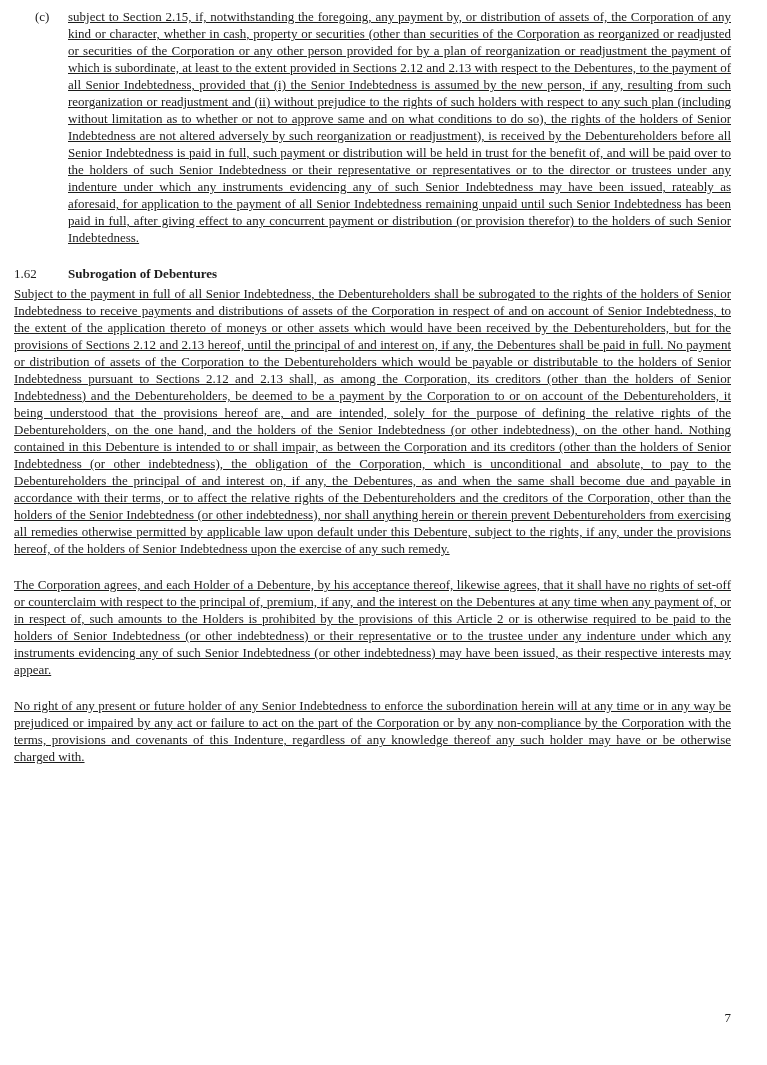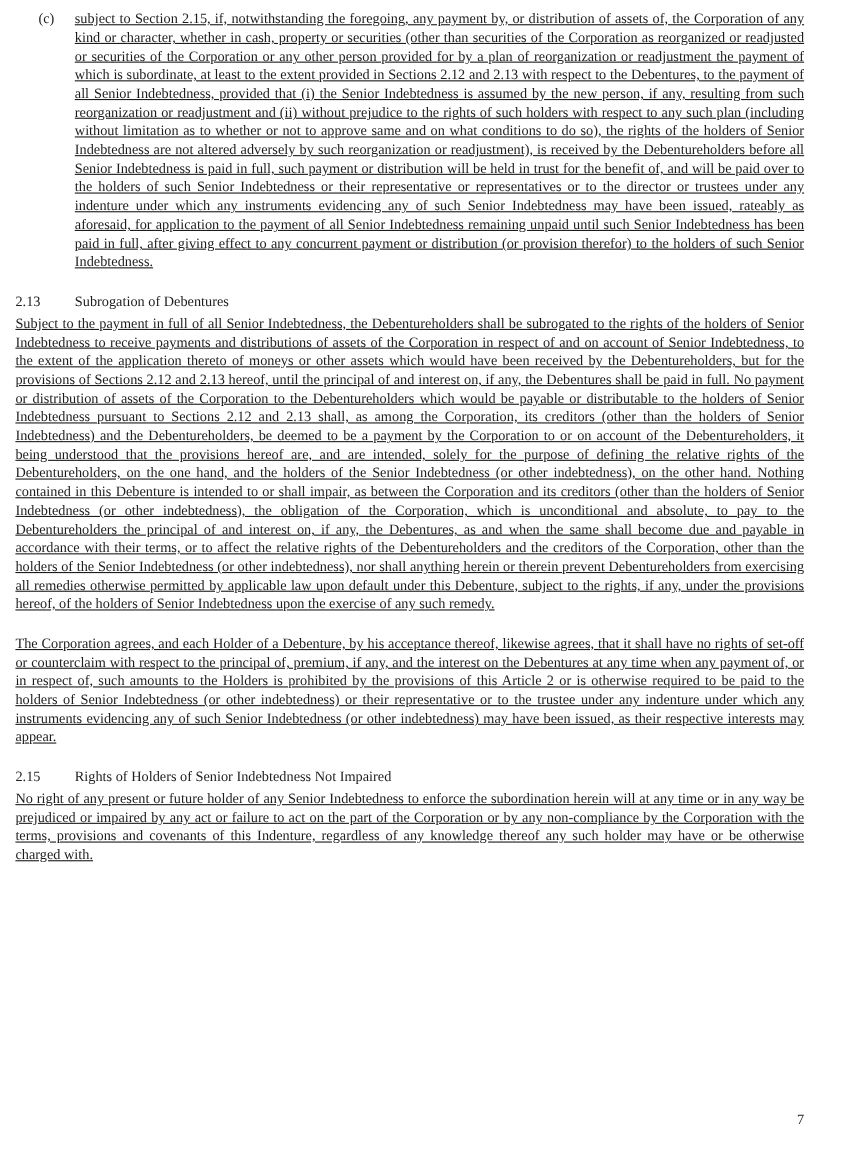--- a/index.html
+++ b/index.html
@@ -39,21 +39,21 @@
     margin-top: 19px;
   }
   .section-heading {
     display: flex;
     margin-bottom: 3px;
   }
   .section-number {
     flex: 0 0 54px;
   }
   .section-title {
-    font-weight: normal;
+    font-weight: bold;
   }
   .section-body {
     margin: 0;
     text-align: justify;
     text-decoration: underline;
   }
   .page-number {
     position: absolute;
     top: 1010px;
     right: 36px;
@@ -67,35 +67,31 @@
 
 <div class="page-content">
 
   <div class="clause">
     <span class="clause-label">(c)</span>
     <span class="clause-text">subject to Section 2.15, if, notwithstanding the foregoing, any payment by, or distribution of assets of, the Corporation of any kind or character, whether in cash, property or securities (other than securities of the Corporation as reorganized or readjusted or securities of the Corporation or any other person provided for by a plan of reorganization or readjustment the payment of which is subordinate, at least to the extent provided in Sections 2.12 and 2.13 with respect to the Debentures, to the payment of all Senior Indebtedness, provided that (i) the Senior Indebtedness is assumed by the new person, if any, resulting from such reorganization or readjustment and (ii) without prejudice to the rights of such holders with respect to any such plan (including without limitation as to whether or not to approve same and on what conditions to do so), the rights of the holders of Senior Indebtedness are not altered adversely by such reorganization or readjustment), is received by the Debentureholders before all Senior Indebtedness is paid in full, such payment or distribution will be held in trust for the benefit of, and will be paid over to the holders of such Senior Indebtedness or their representative or representatives or to the director or trustees under any indenture under which any instruments evidencing any of such Senior Indebtedness may have been issued, rateably as aforesaid, for application to the payment of all Senior Indebtedness remaining unpaid until such Senior Indebtedness has been paid in full, after giving effect to any concurrent payment or distribution (or provision therefor) to the holders of such Senior Indebtedness.</span>
   </div>
 
   <section class="doc-section">
     <div class="section-heading">
-      <span class="section-number">2.13</span>
+      <span class="section-number">1.62</span>
       <span class="section-title">Subrogation of Debentures</span>
     </div>
     <p class="section-body">Subject to the payment in full of all Senior Indebtedness, the Debentureholders shall be subrogated to the rights of the holders of Senior Indebtedness to receive payments and distributions of assets of the Corporation in respect of and on account of Senior Indebtedness, to the extent of the application thereto of moneys or other assets which would have been received by the Debentureholders, but for the provisions of Sections 2.12 and 2.13 hereof, until the principal of and interest on, if any, the Debentures shall be paid in full. No payment or distribution of assets of the Corporation to the Debentureholders which would be payable or distributable to the holders of Senior Indebtedness pursuant to Sections 2.12 and 2.13 shall, as among the Corporation, its creditors (other than the holders of Senior Indebtedness) and the Debentureholders, be deemed to be a payment by the Corporation to or on account of the Debentureholders, it being understood that the provisions hereof are, and are intended, solely for the purpose of defining the relative rights of the Debentureholders, on the one hand, and the holders of the Senior Indebtedness (or other indebtedness), on the other hand. Nothing contained in this Debenture is intended to or shall impair, as between the Corporation and its creditors (other than the holders of Senior Indebtedness (or other indebtedness), the obligation of the Corporation, which is unconditional and absolute, to pay to the Debentureholders the principal of and interest on, if any, the Debentures, as and when the same shall become due and payable in accordance with their terms, or to affect the relative rights of the Debentureholders and the creditors of the Corporation, other than the holders of the Senior Indebtedness (or other indebtedness), nor shall anything herein or therein prevent Debentureholders from exercising all remedies otherwise permitted by applicable law upon default under this Debenture, subject to the rights, if any, under the provisions hereof, of the holders of Senior Indebtedness upon the exercise of any such remedy.</p>
   </section>
 
   <section class="doc-section">
     <p class="section-body">The Corporation agrees, and each Holder of a Debenture, by his acceptance thereof, likewise agrees, that it shall have no rights of set-off or counterclaim with respect to the principal of, premium, if any, and the interest on the Debentures at any time when any payment of, or in respect of, such amounts to the Holders is prohibited by the provisions of this Article 2 or is otherwise required to be paid to the holders of Senior Indebtedness (or other indebtedness) or their representative or to the trustee under any indenture under which any instruments evidencing any of such Senior Indebtedness (or other indebtedness) may have been issued, as their respective interests may appear.</p>
   </section>
 
   <section class="doc-section">
-    <div class="section-heading">
-      <span class="section-number">2.15</span>
-      <span class="section-title">Rights of Holders of Senior Indebtedness Not Impaired</span>
-    </div>
     <p class="section-body">No right of any present or future holder of any Senior Indebtedness to enforce the subordination herein will at any time or in any way be prejudiced or impaired by any act or failure to act on the part of the Corporation or by any non-compliance by the Corporation with the terms, provisions and covenants of this Indenture, regardless of any knowledge thereof any such holder may have or be otherwise charged with.</p>
   </section>
 
   <section class="doc-section">
   </section>
 
 </div>
 
 <div class="page-number">7</div>
 

